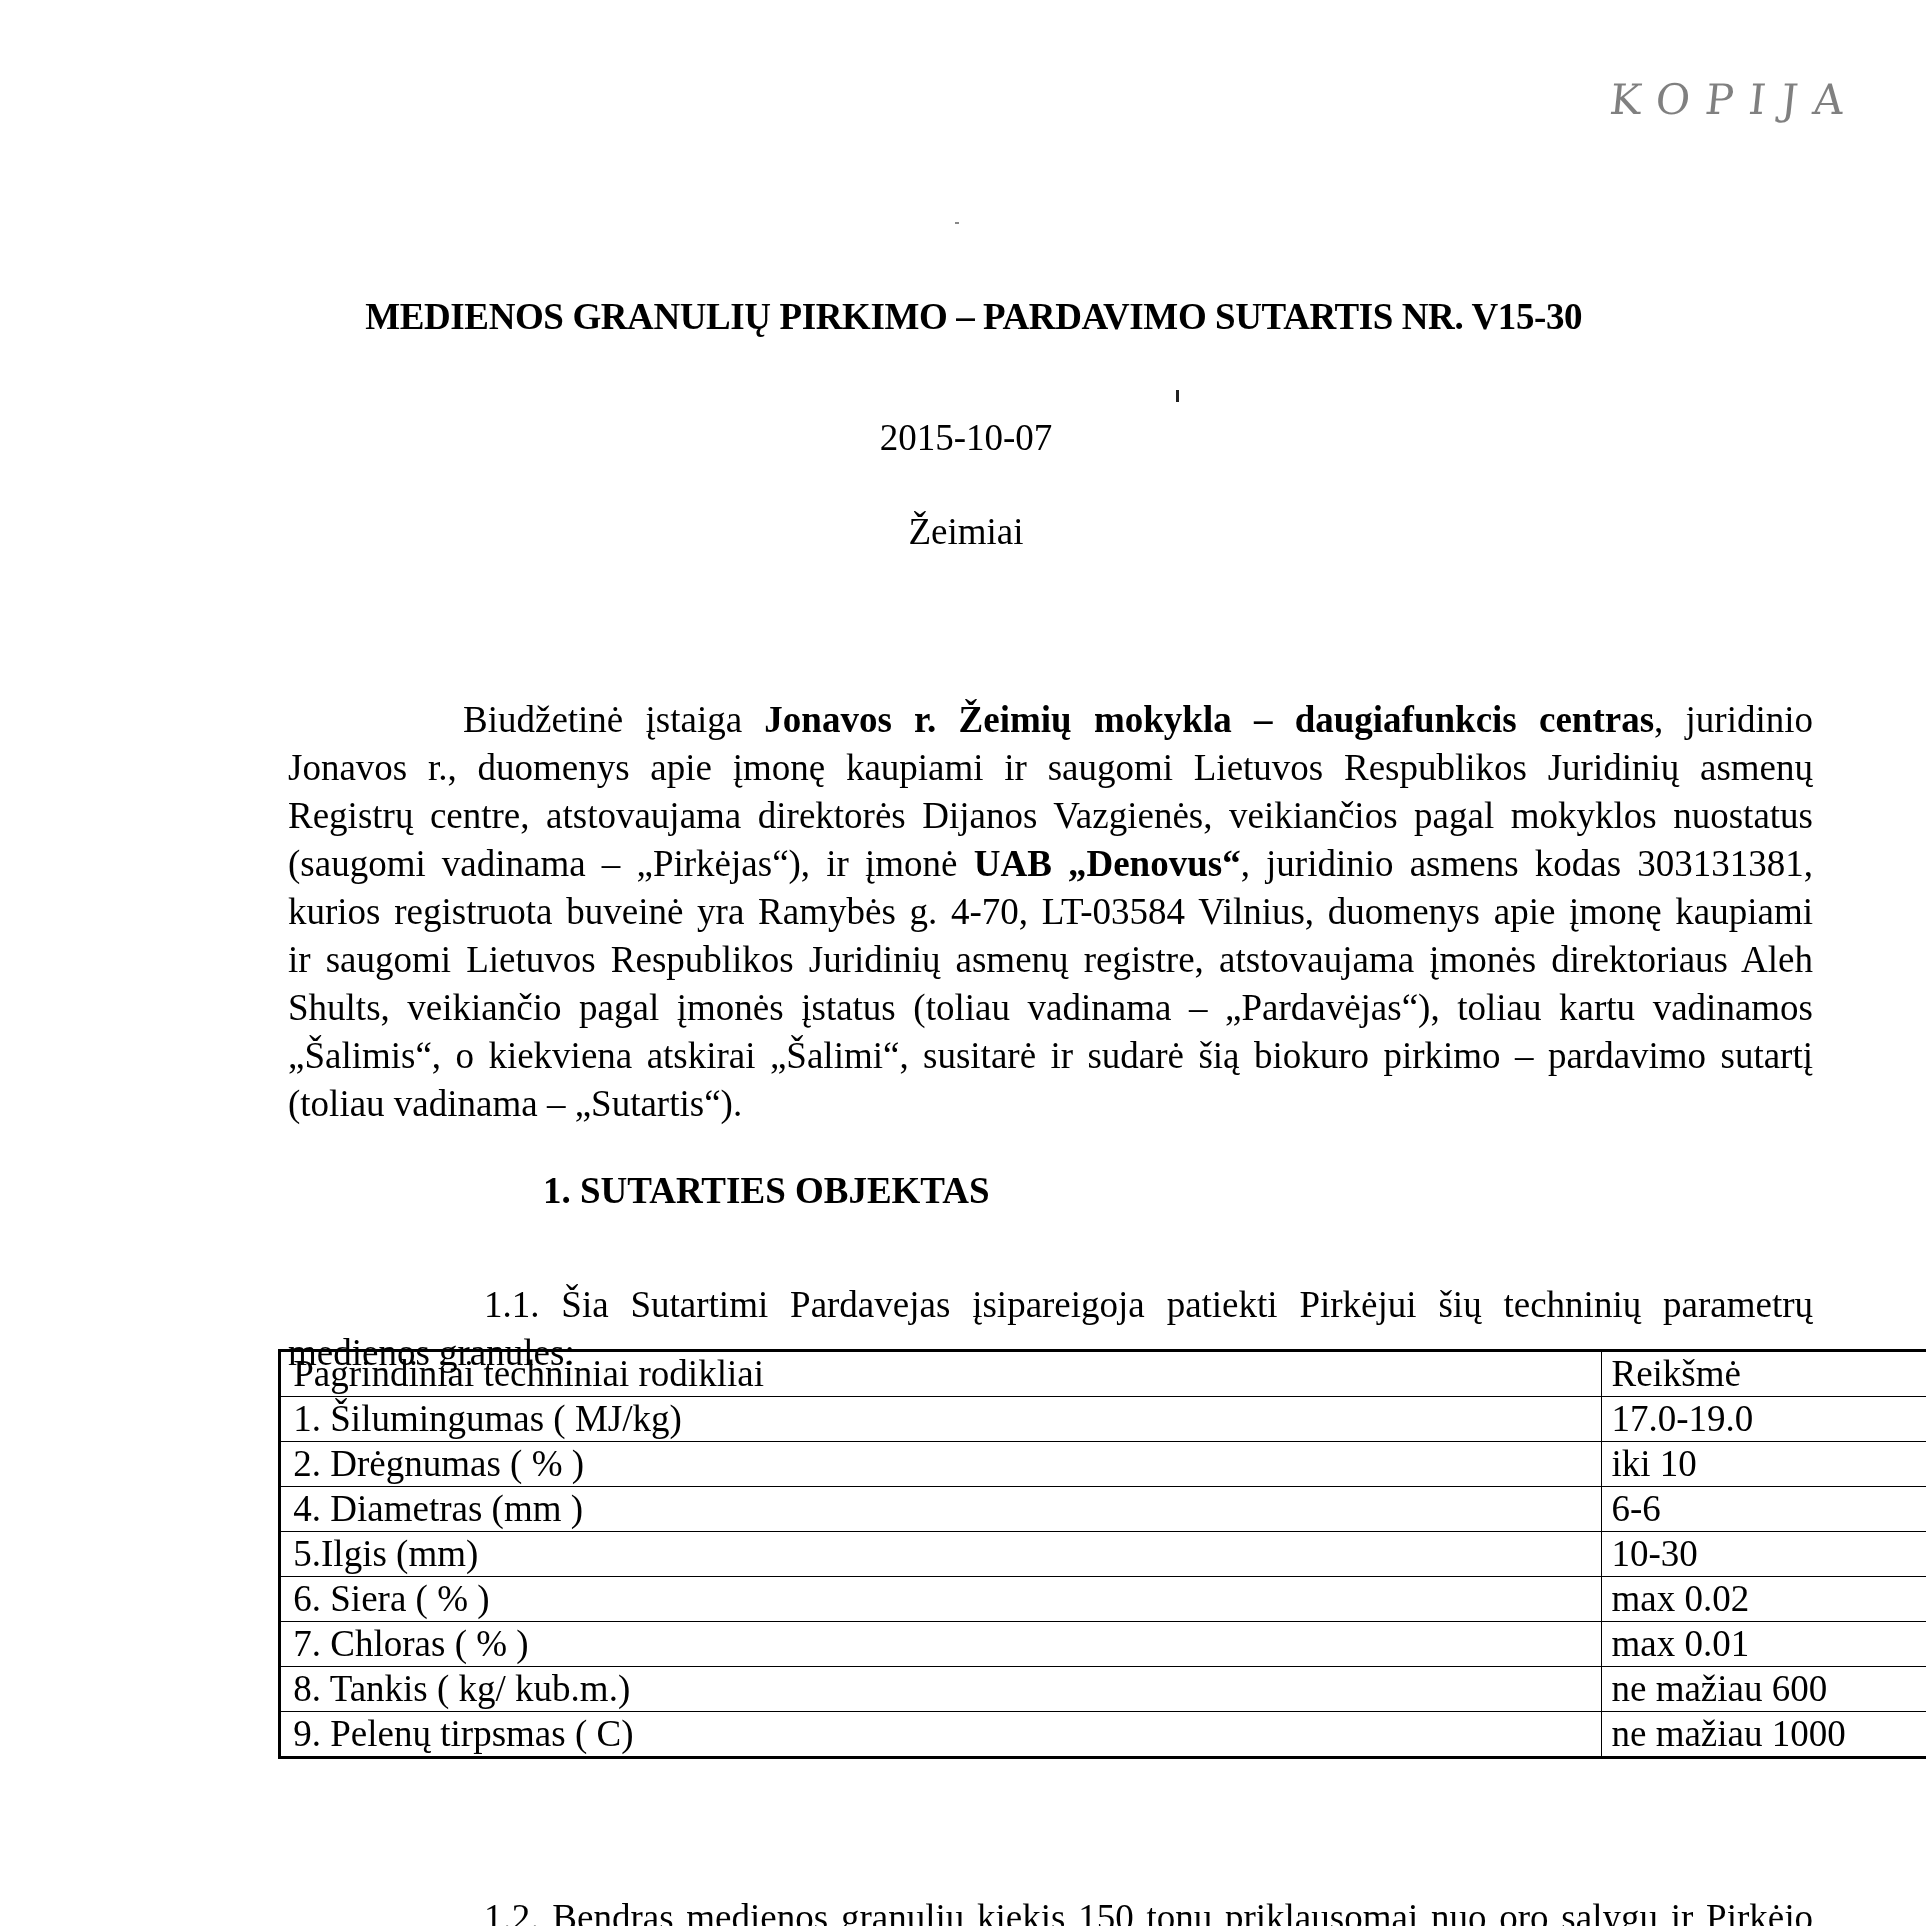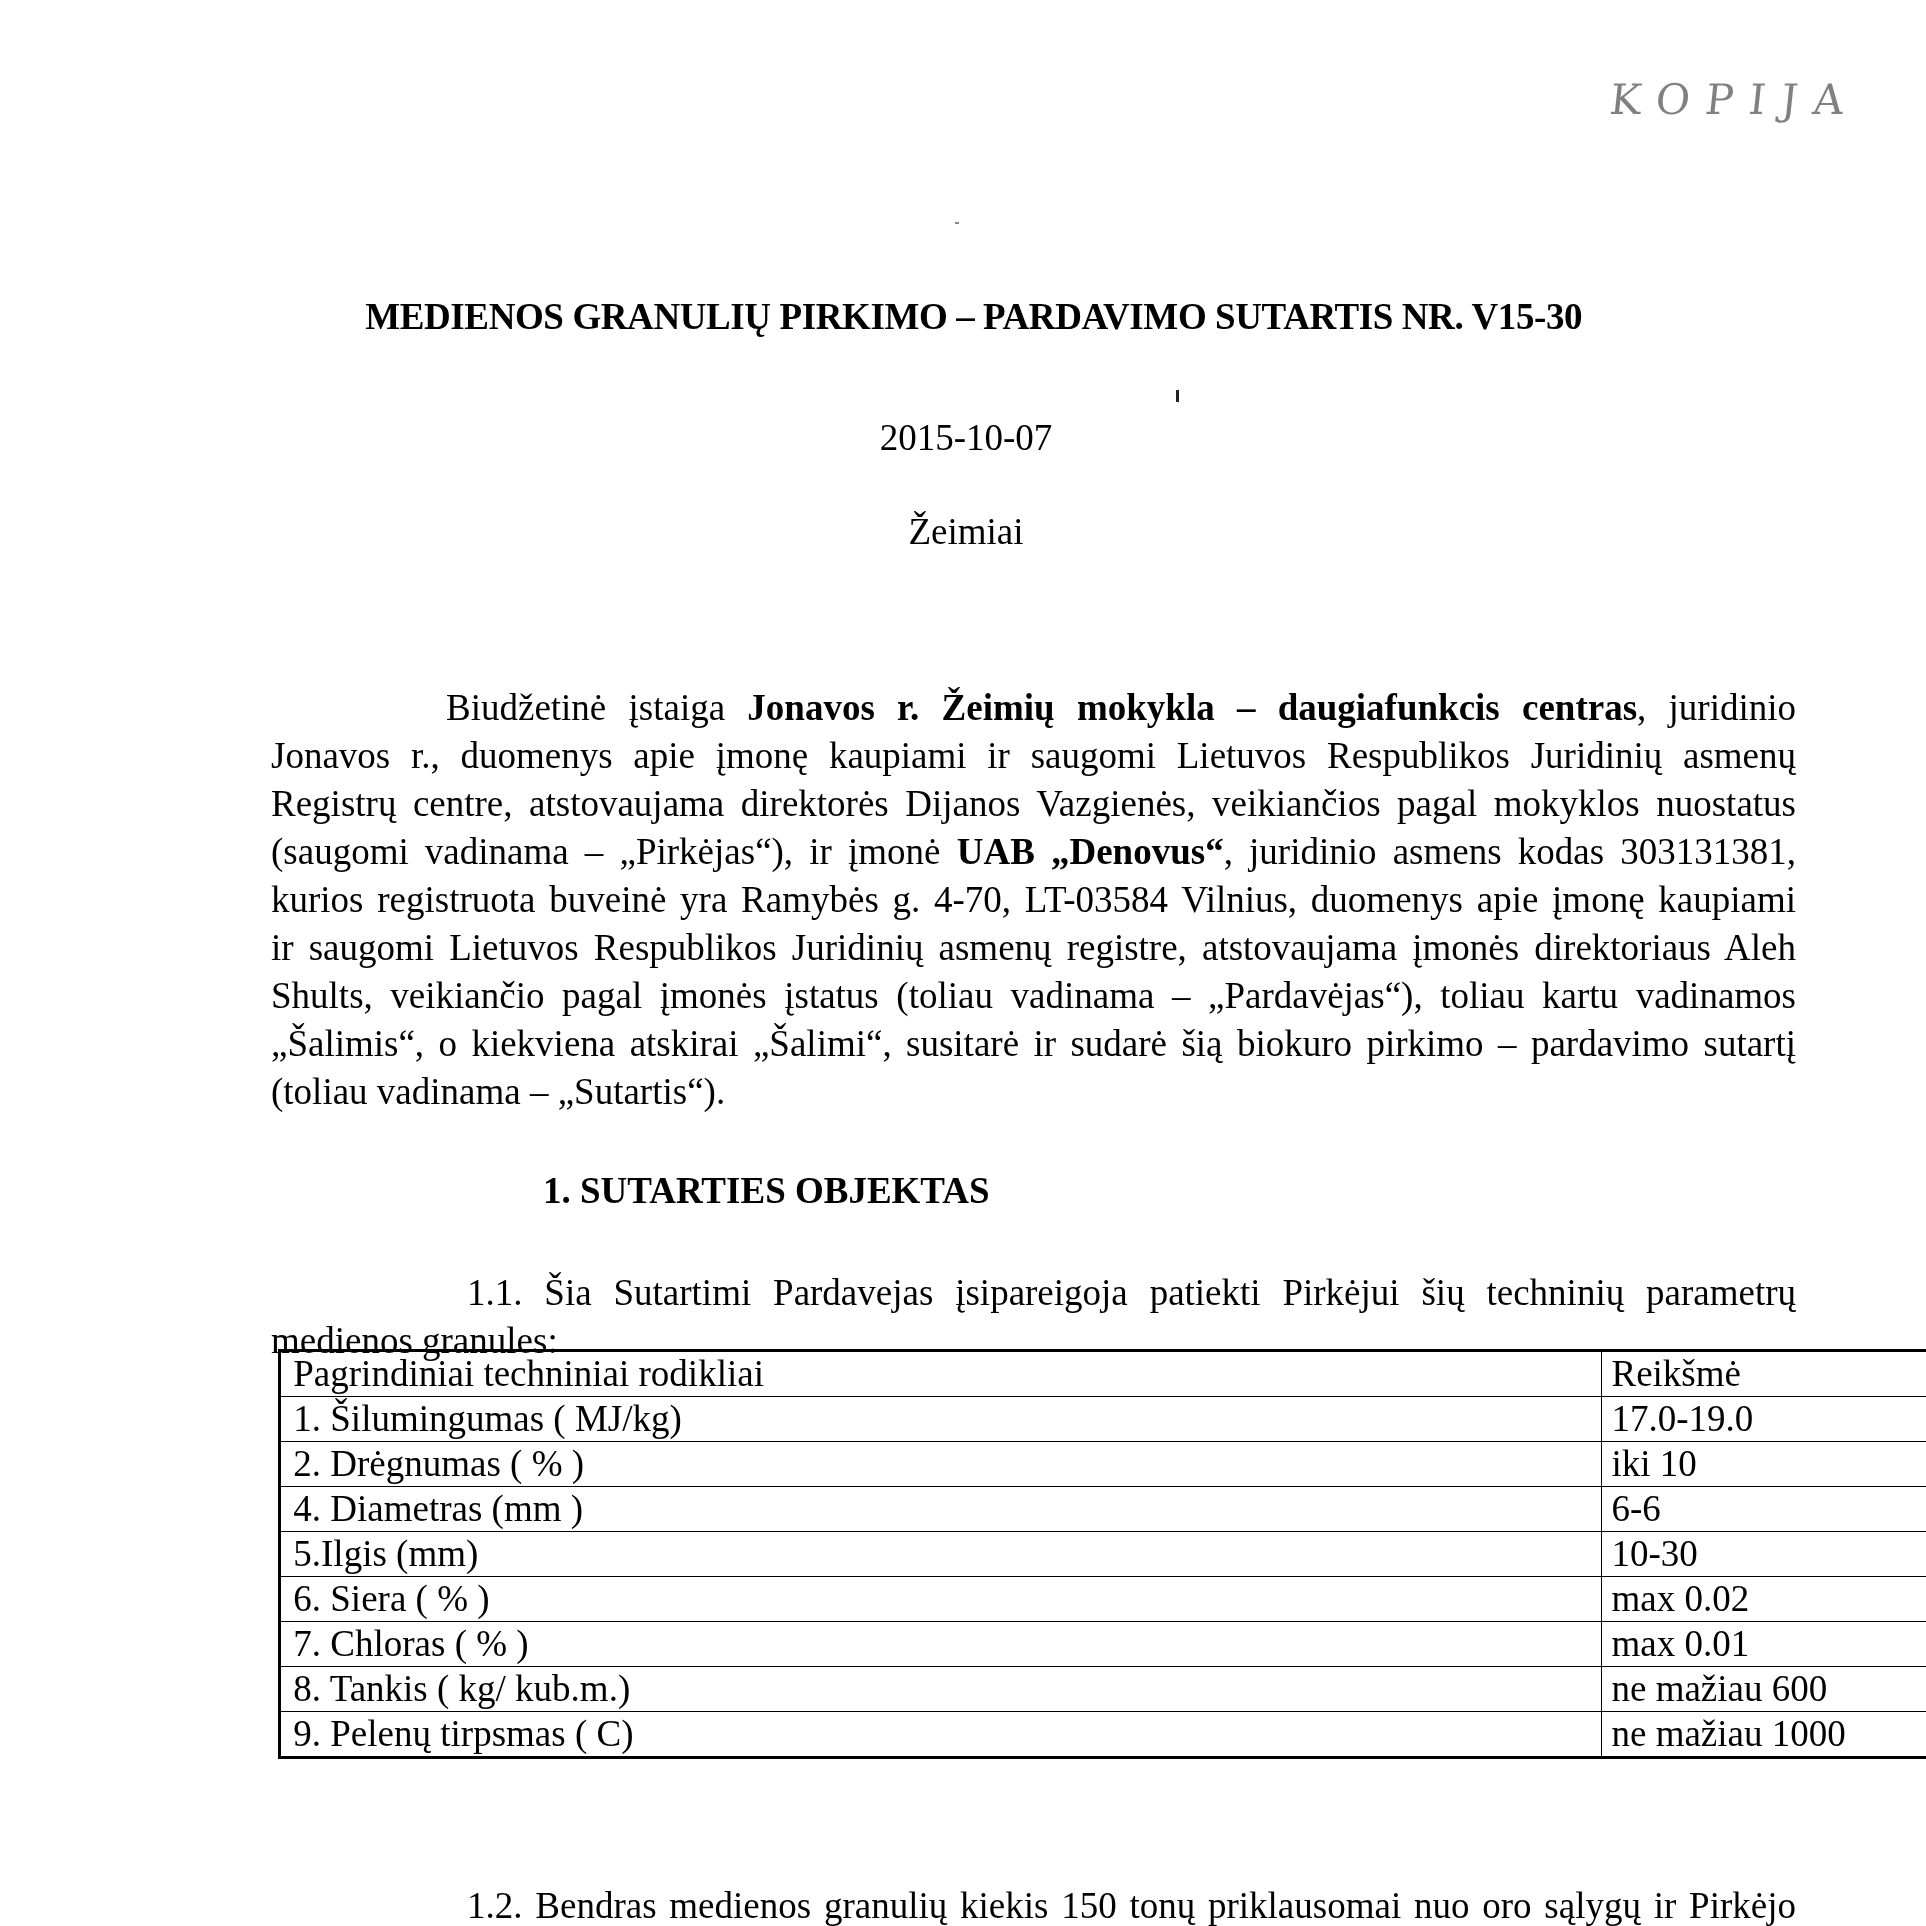--- a/index.html
+++ b/index.html
@@ -70,25 +70,26 @@
     }
     .place {
       position: absolute;
       left: 0; width: 1932px;
       top: 510px;
       text-align: center;
       font-size: 37px;
     }
     .para {
       position: absolute;
-      left: 271px;
+      left: 288px;
       width: 1525px;
       font-size: 37px;
       line-height: 48px;
       text-align: justify;
+      margin-top: 12px;
     }
     .para .line {
       display: block;
       text-align: justify;
       text-align-last: justify;
       white-space: nowrap;
       height: 48px;
     }
     .para .line.last {
       text-align-last: left;

